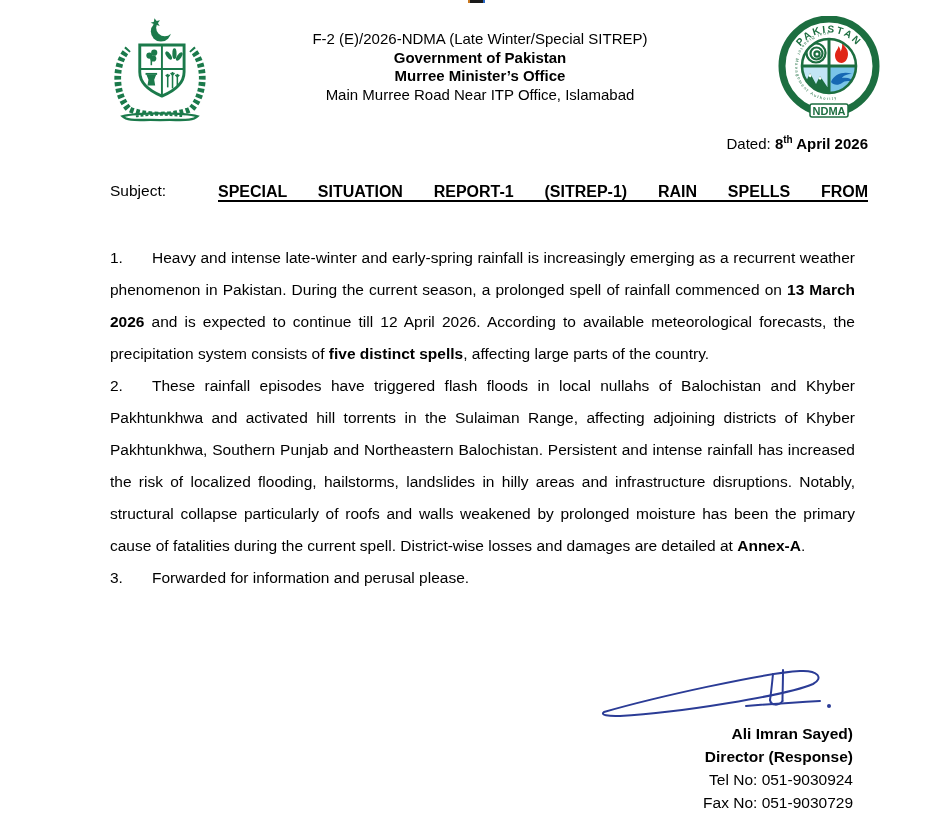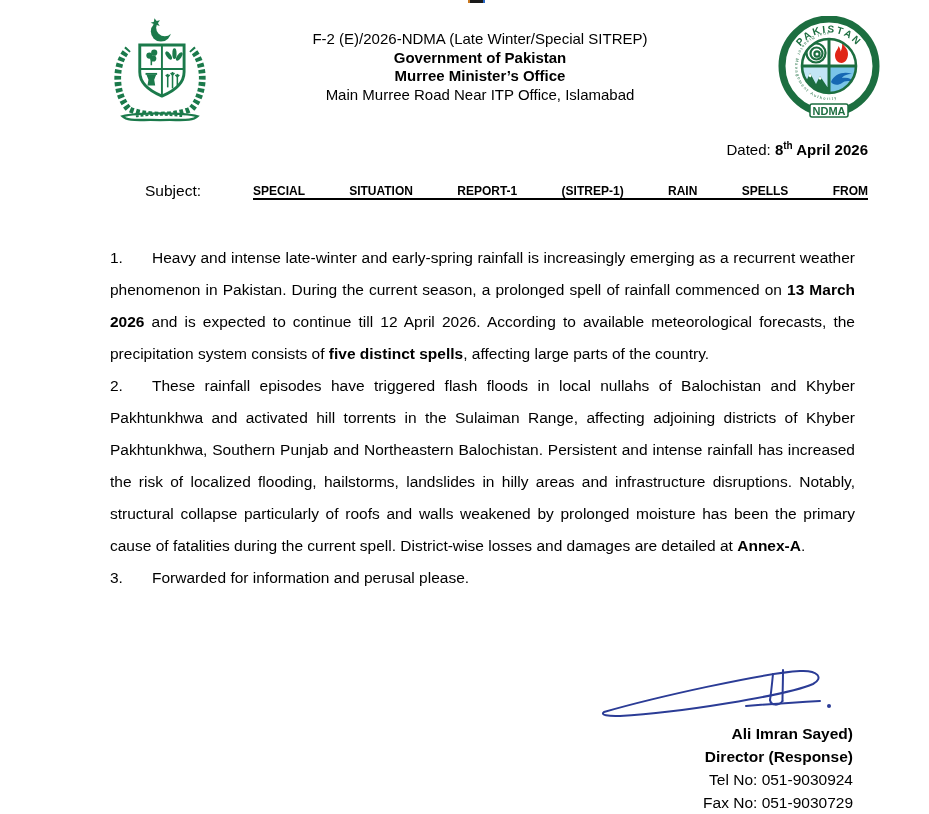--- a/index.html
+++ b/index.html
@@ -17,27 +17,27 @@
   body{
     width:929px;height:814px;position:relative;overflow:hidden;
     font-family:"Liberation Sans", sans-serif;color:var(--text);
   }
   .artifact{position:absolute;left:468px;top:0;width:17px;height:3px;background:#1a1a1a;border-left:2px solid #c87820;border-right:2px solid #2a6ac8;}
   
   .emblem{position:absolute;left:107px;top:14px;width:106px;height:114px;}
   .ndma-logo{position:absolute;left:772px;top:16px;width:114px;height:104px;}
   .header-block{position:absolute;left:130px;top:30px;width:700px;text-align:center;line-height:18.5px;font-size:15px;}
   .hdr-bold{font-weight:bold;text-align:center;}
-  .dated-line{position:absolute;top:140px;right:61px;font-size:15px;margin-left:40px;}
+  .dated-line{position:absolute;top:134px;right:61px;font-size:15px;margin-left:40px;}
   .dated-strong{font-weight:bold;}
   .dated-strong sup{font-size:10px;font-weight:bold;}
   
-  .subject-row{position:absolute;left:110px;right:61px;top:181px;display:flex;margin-left:35px;}
+  .subject-row{position:absolute;left:110px;right:61px;top:181px;display:flex;}
   .subject-label{width:108px;flex:0 0 108px;font-size:15.5px;padding-top:1px;}
-  .subject-text{flex:1;font-weight:bold;font-size:12px;line-height:21.5px;}
+  .subject-text{flex:1;font-weight:bold;font-size:16px;line-height:21.5px;}
   .subject-text .uline{text-decoration:underline;text-decoration-thickness:1.5px;text-underline-offset:3px;}
   .just-full{text-align:justify;text-align-last:justify;}
   
   .body-text{position:absolute;left:110px;right:74px;top:242px;font-size:15.5px;line-height:32px;text-align:justify;}
   .body-text p{margin:0;}
   .para-num{display:inline-block;width:42px;}
   
   .sig-svg{position:absolute;left:596px;top:660px;width:246px;height:64px;}
   .sig-block{position:absolute;right:76px;top:722px;text-align:right;font-size:15.5px;line-height:23px;}
   .sig-bold{font-weight:bold;}

